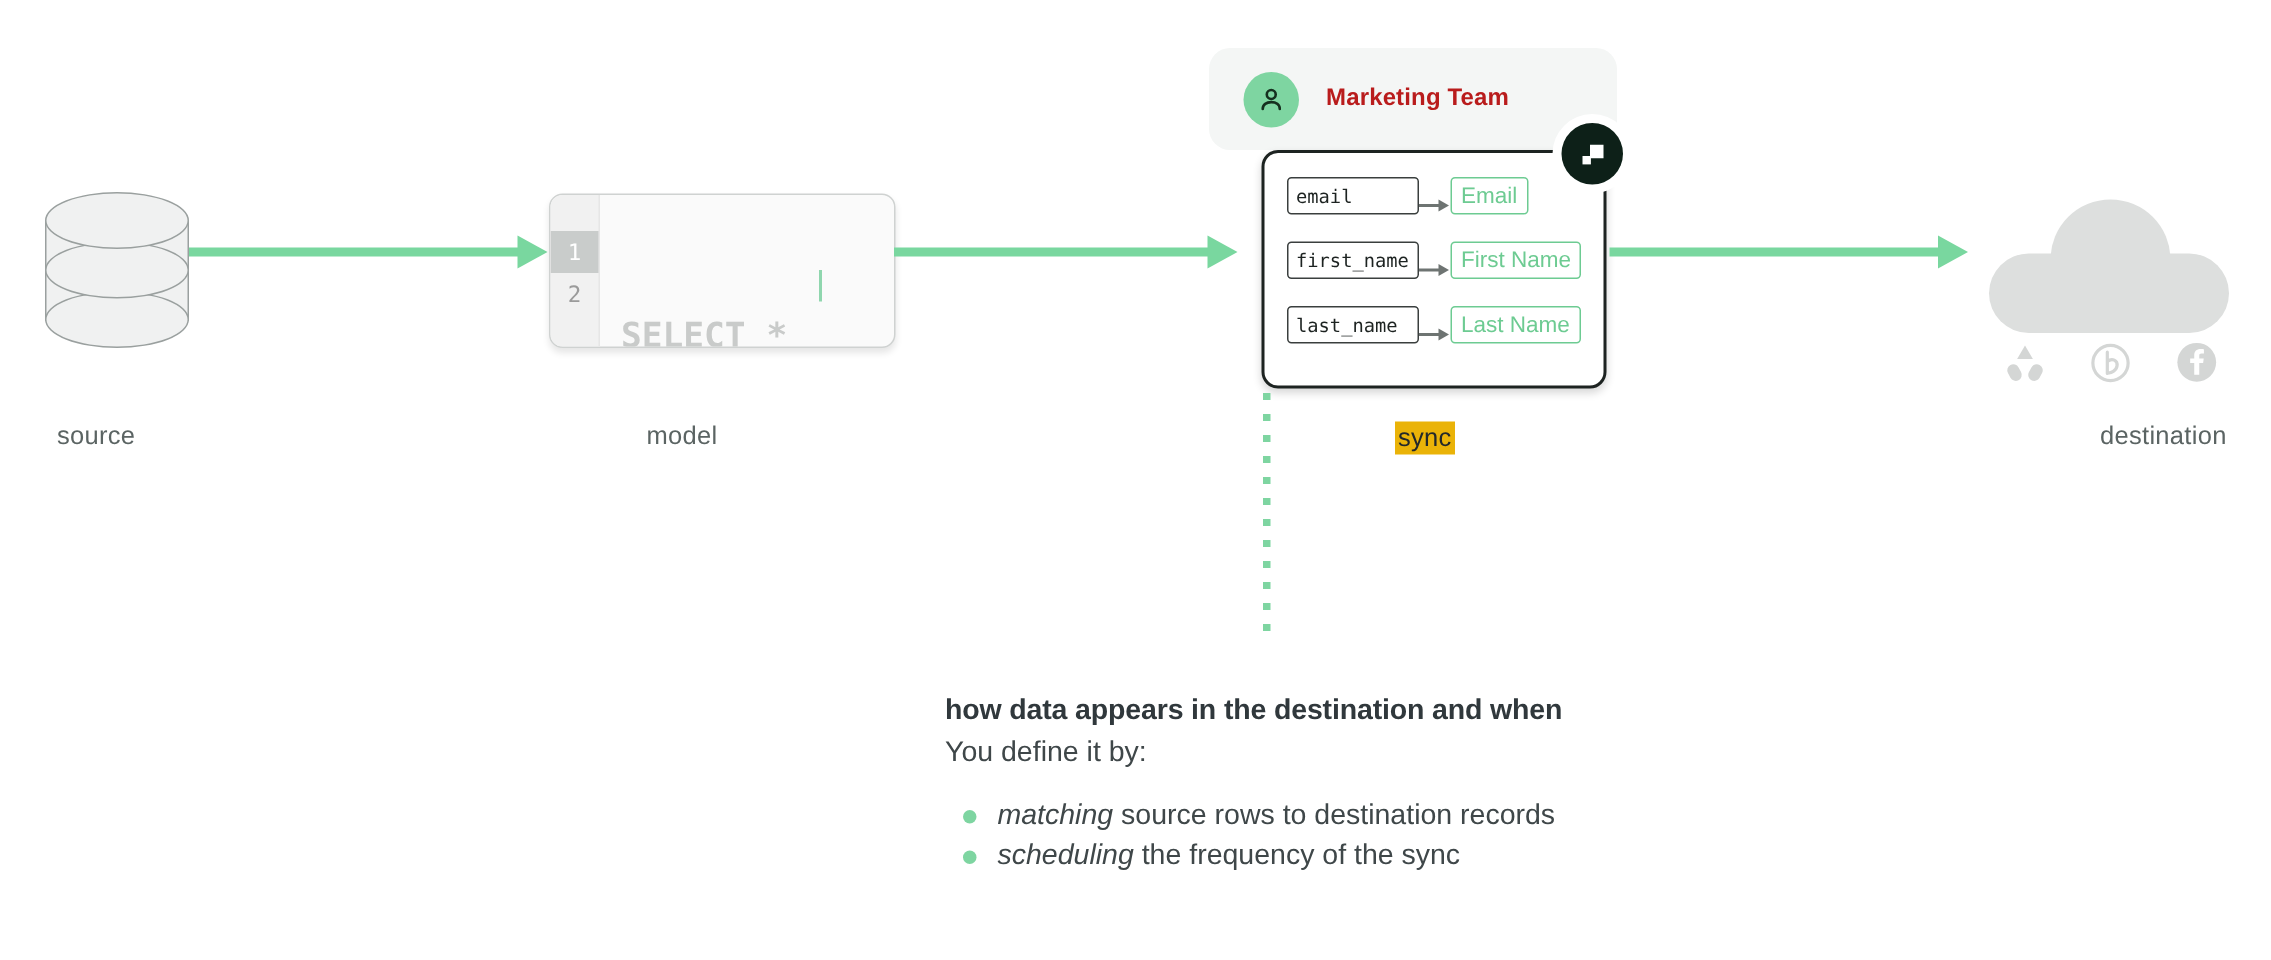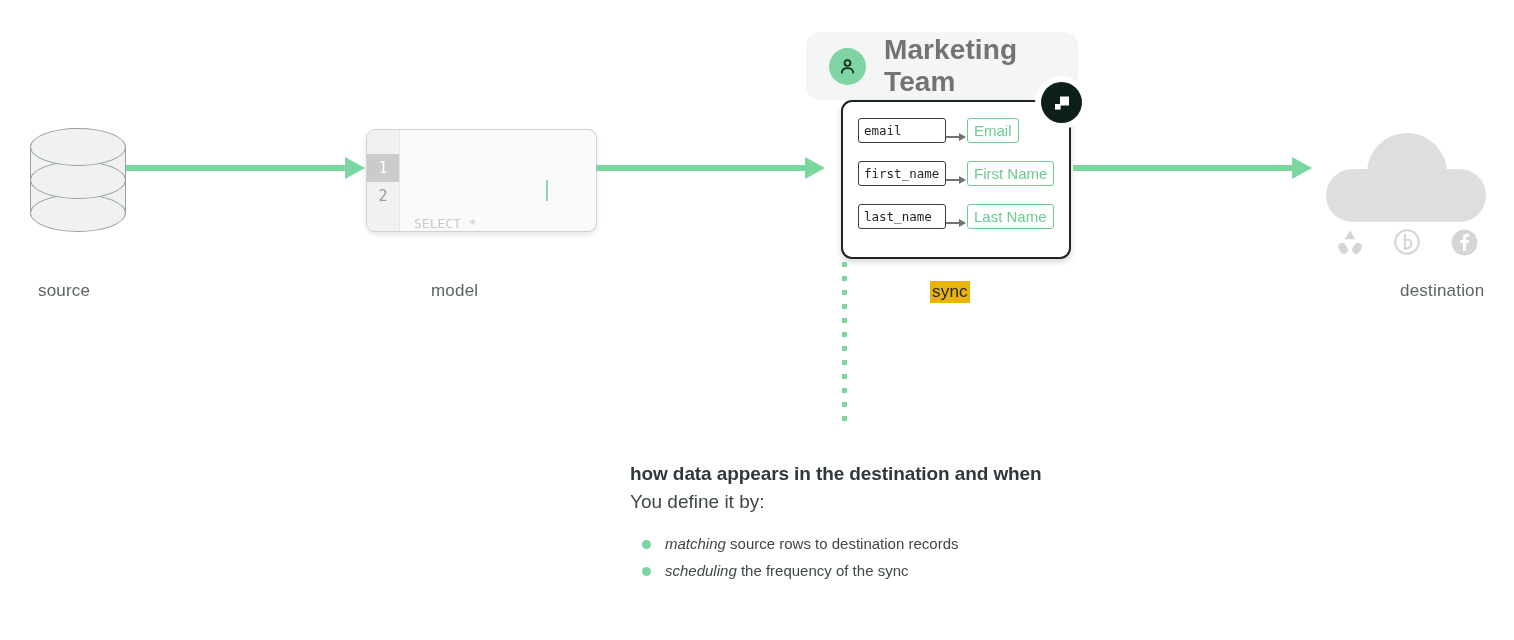--- a/index.html
+++ b/index.html
@@ -100,25 +100,26 @@
   #code-gutter .ln { display: block; }
   #code-gutter .ln.active {
     background: #c9cccb;
     color: #ffffff;
   }
   #code-body {
     flex: 1;
     padding: 24px 0 0 14px;
     box-sizing: border-box;
     font-family: "DejaVu Sans Mono", monospace;
-    font-size: 13px;
+    font-size: 23px;
     line-height: 28px;
     color: #c9cbca;
     white-space: pre;
     position: relative;
+    font-weight: bold;
   }
   #code-caret {
     position: absolute;
     left: 146px; top: 50px;
     width: 2px; height: 21px;
     background: #8fd6ae;
   }
 
   
   #team-pill {
@@ -135,23 +136,23 @@
     width: 37px; height: 37px;
     border-radius: 50%;
     background: #7ed5a1;
     display: flex;
     align-items: center;
     justify-content: center;
     flex: none;
   }
   #team-name {
     margin-left: 18px;
-    font-size: 28px;
+    font-size: 16px;
     font-weight: 600;
-    color: #737373;
+    color: #b91c1c;
     letter-spacing: .1px;
   }
 
   
   #sync-card {
     left: 841px; top: 100px;
     width: 230px; height: 159px;
     background: #ffffff;
     border: 2.4px solid #1d2321;
     border-radius: 11px;
@@ -280,21 +281,21 @@
     margin-top: 6px;
   }
   #copy-list {
     list-style: none;
     margin: 17px 0 0 0;
     padding: 0;
   }
   #copy-list li {
     position: relative;
     padding-left: 35px;
-    font-size: 15px;
+    font-size: 19px;
     color: #3f4749;
     line-height: 27px;
     white-space: nowrap;
   }
   #copy-list li .bullet {
     position: absolute;
     left: 12px; top: 10px;
     width: 9px; height: 9px;
     border-radius: 50%;
     background: #7ed5a1;

